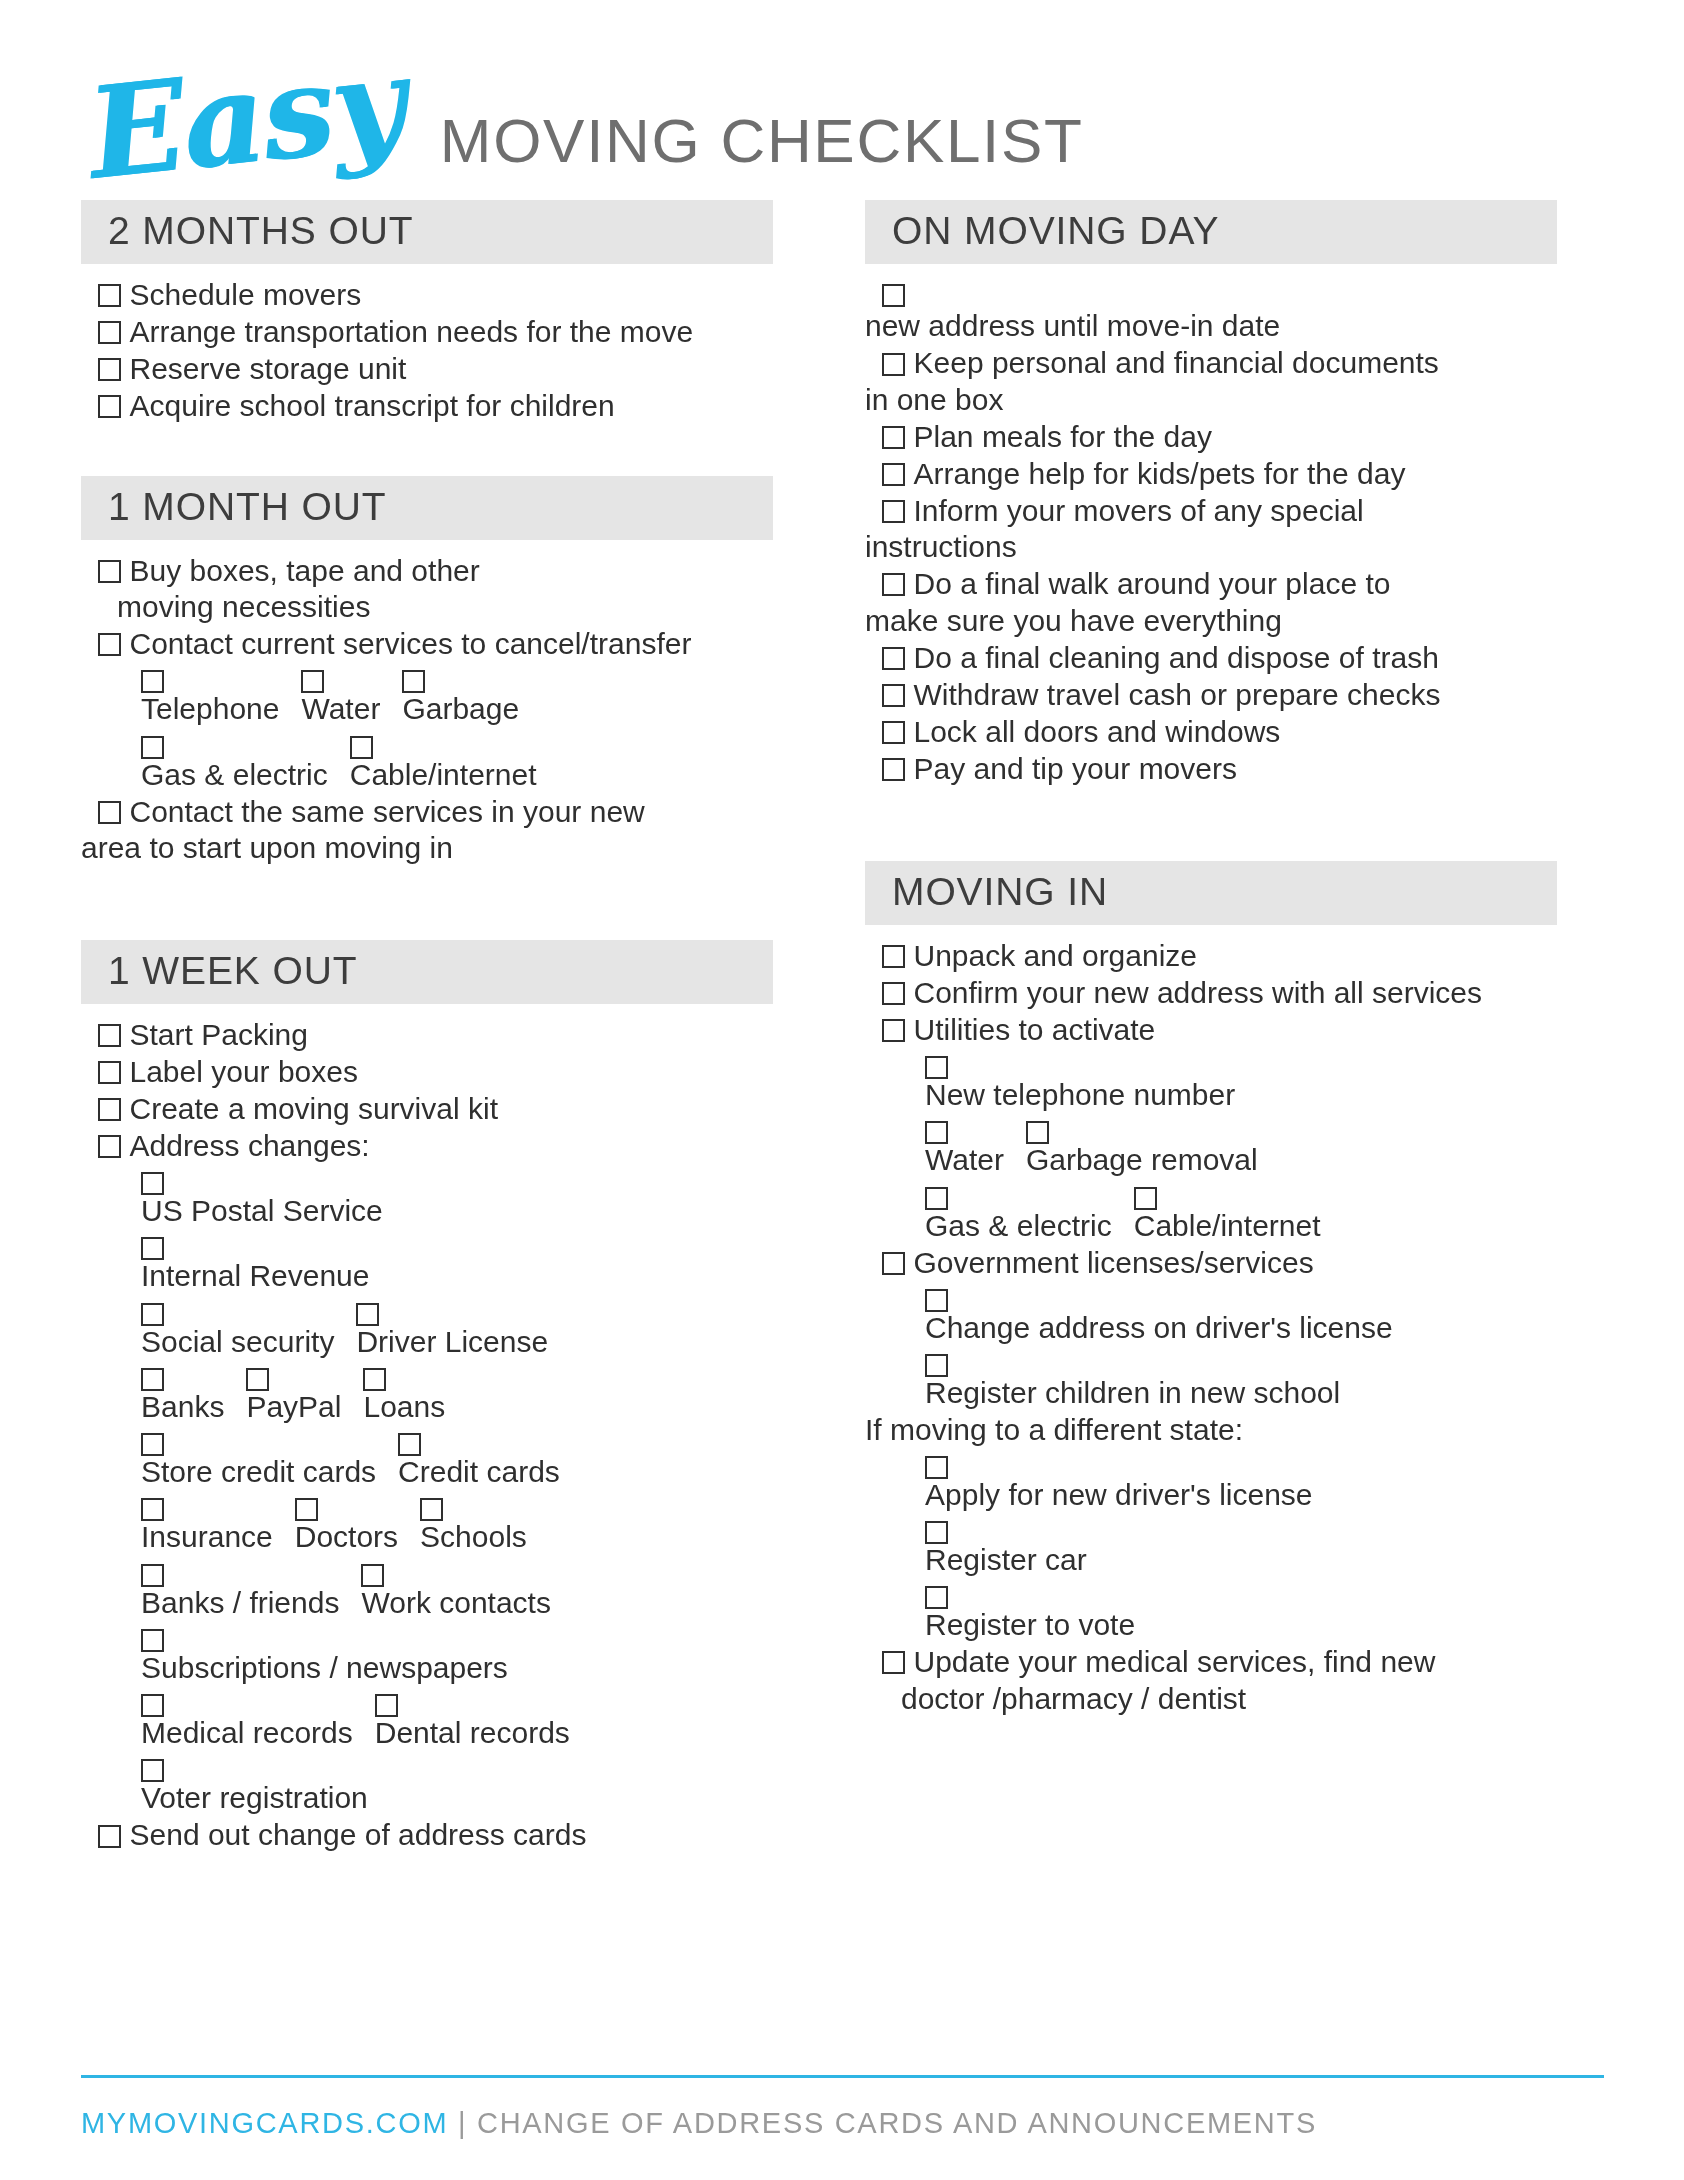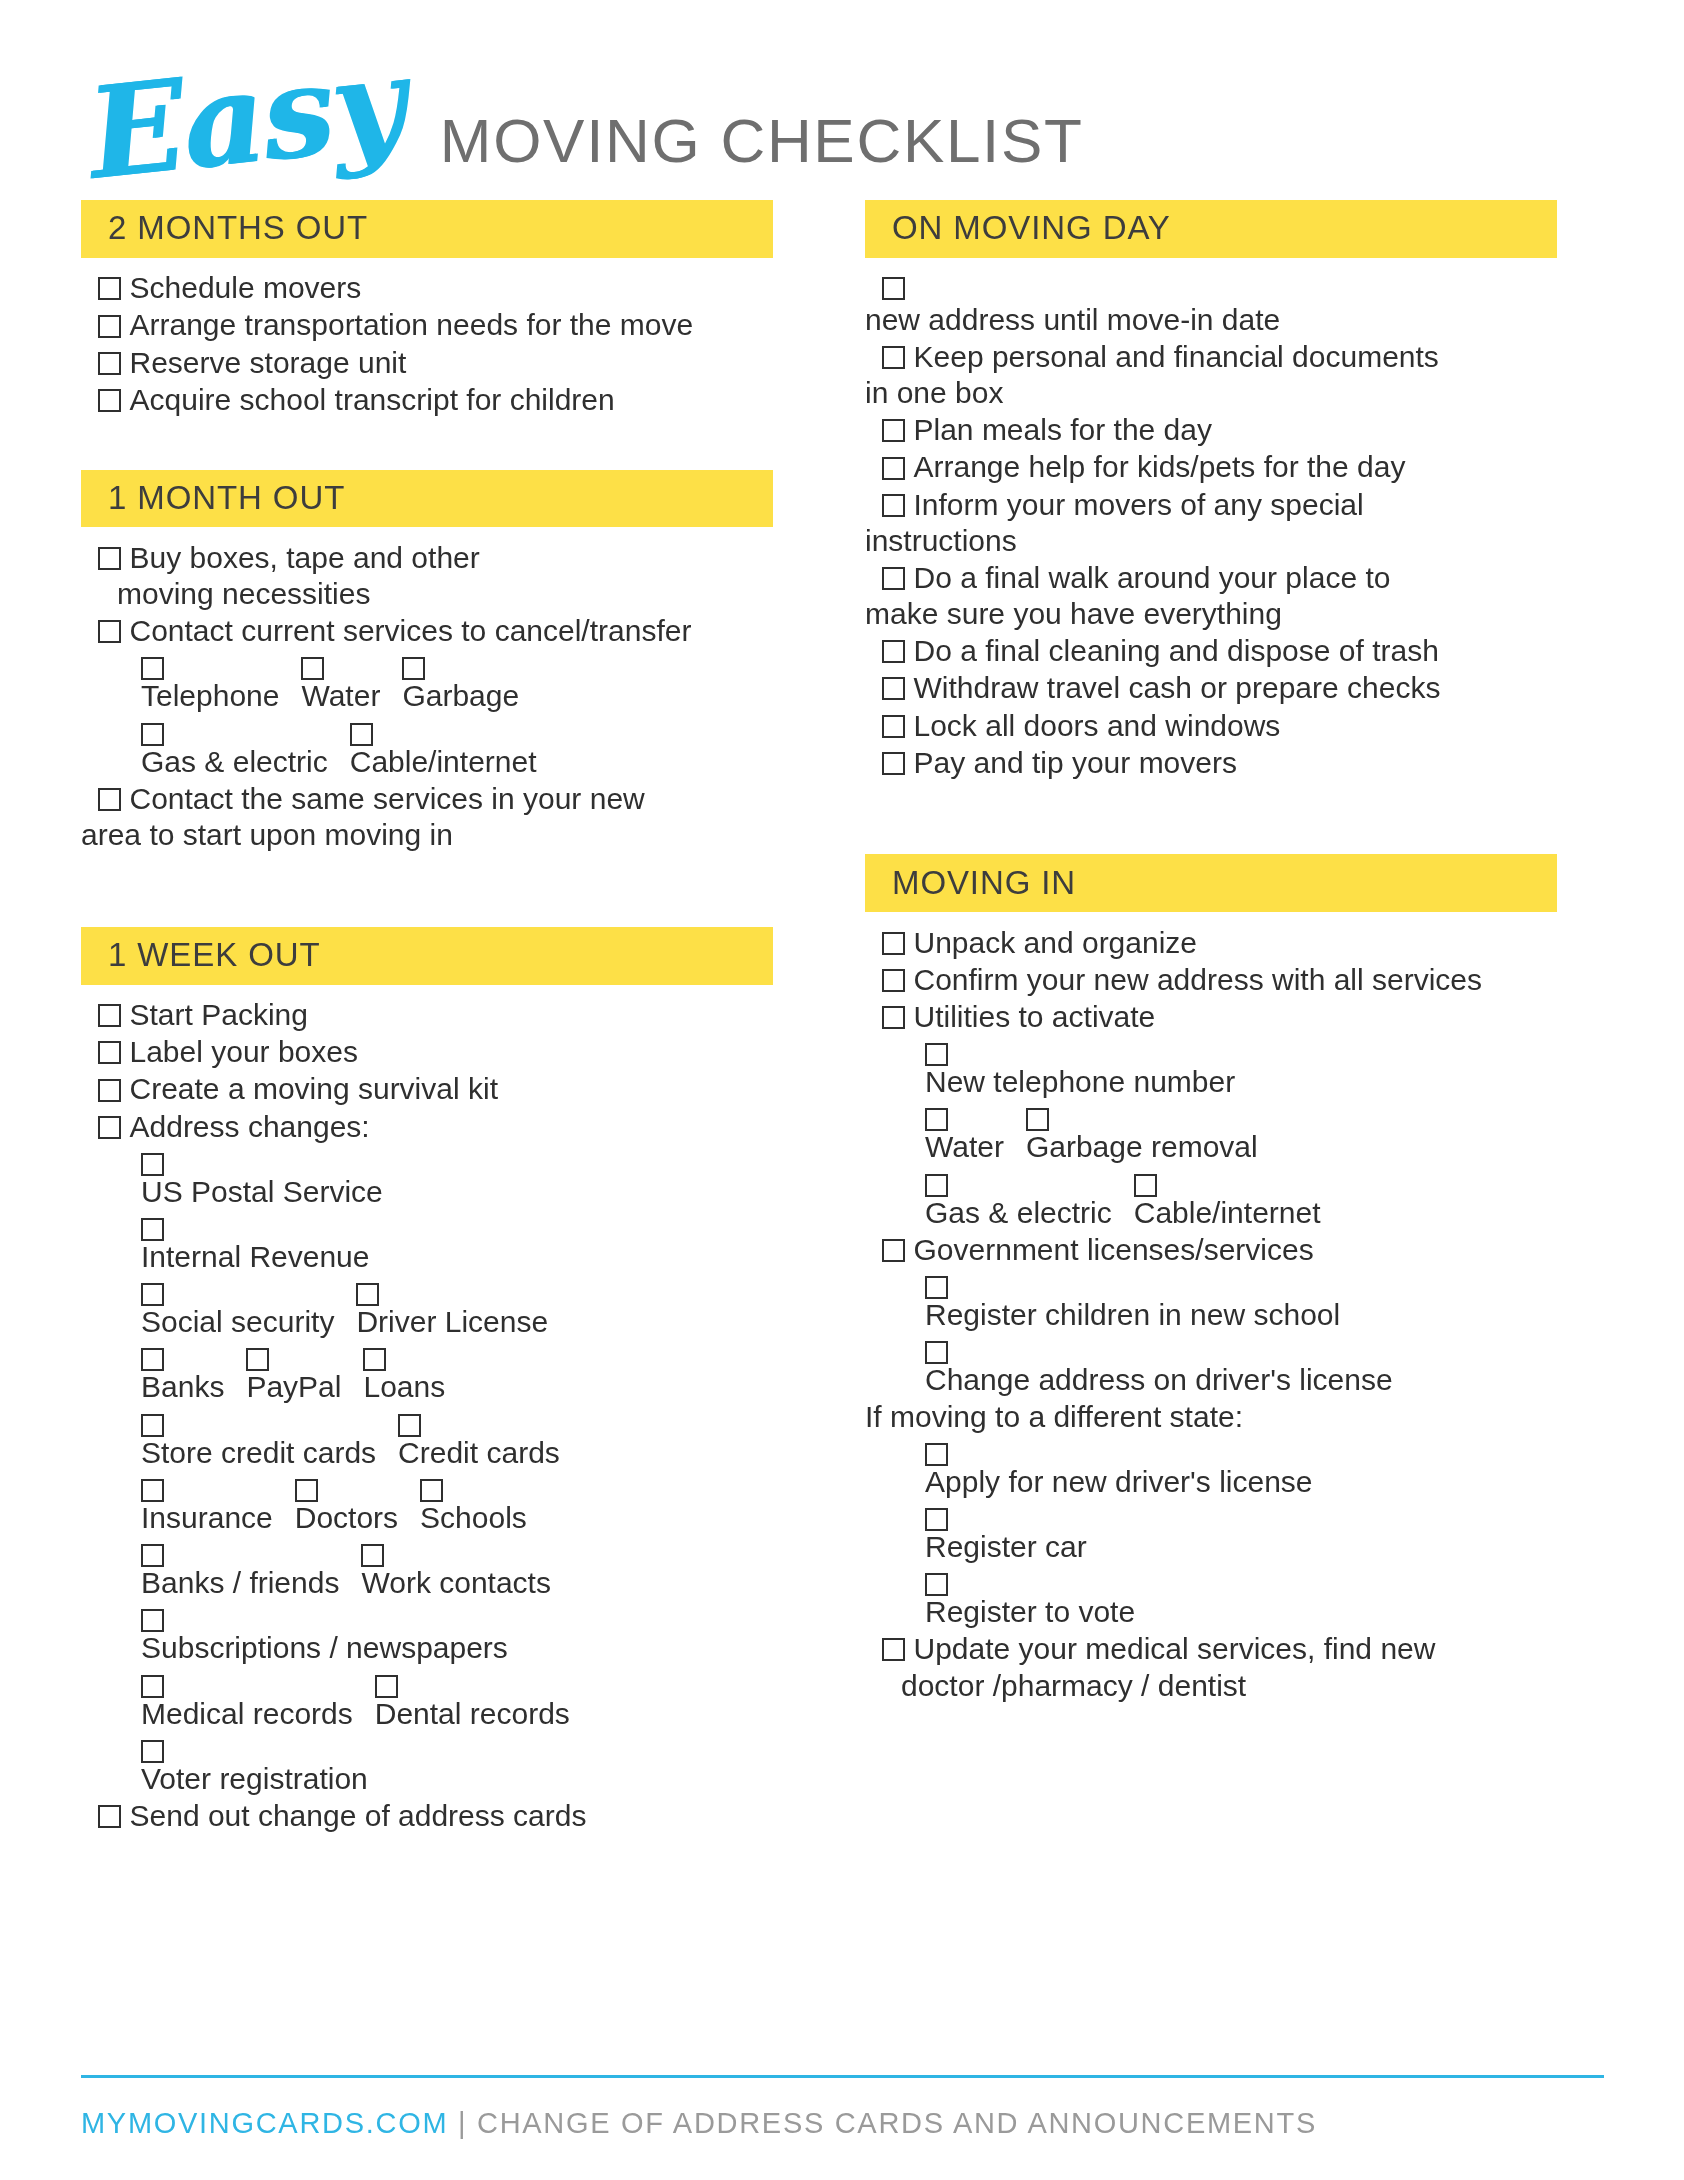--- a/index.html
+++ b/index.html
@@ -56,23 +56,23 @@
   
   .columns {
     display: flex;
     gap: 92px;
   }
   .col {
     width: 692px;
   }
 
   .section-head {
-    background: #fde047;
+    background: #e5e5e5;
     color: #3d3d3d;
-    font-size: 33px;
+    font-size: 39px;
     font-weight: 300;
     letter-spacing: 0.9px;
     padding: 10.2px 0 12px 27px;
     box-sizing: border-box;
     line-height: 1.08;
     margin-bottom: 13.6px;
   }
   .sec-gap-s { margin-top: 53px; }
   .sec-gap-m { margin-top: 75px; }
 
@@ -448,27 +448,27 @@
           </span>
         </div>
 
         <div class="item">
           <span class="box"></span>
           <span class="text">Government licenses/services</span>
         </div>
         <div class="row-inline indent-1">
           <span class="chunk">
             <span class="box"></span>
+            <span class="text">Change address on driver's license</span>
+          </span>
+        </div>
+        <div class="row-inline indent-1">
+          <span class="chunk">
+            <span class="box"></span>
             <span class="text">Register children in new school</span>
-          </span>
-        </div>
-        <div class="row-inline indent-1">
-          <span class="chunk">
-            <span class="box"></span>
-            <span class="text">Change address on driver's license</span>
           </span>
         </div>
 
         <div class="plain">If moving to a different state:</div>
         <div class="row-inline indent-1">
           <span class="chunk">
             <span class="box"></span>
             <span class="text">Apply for new driver's license</span>
           </span>
         </div>

